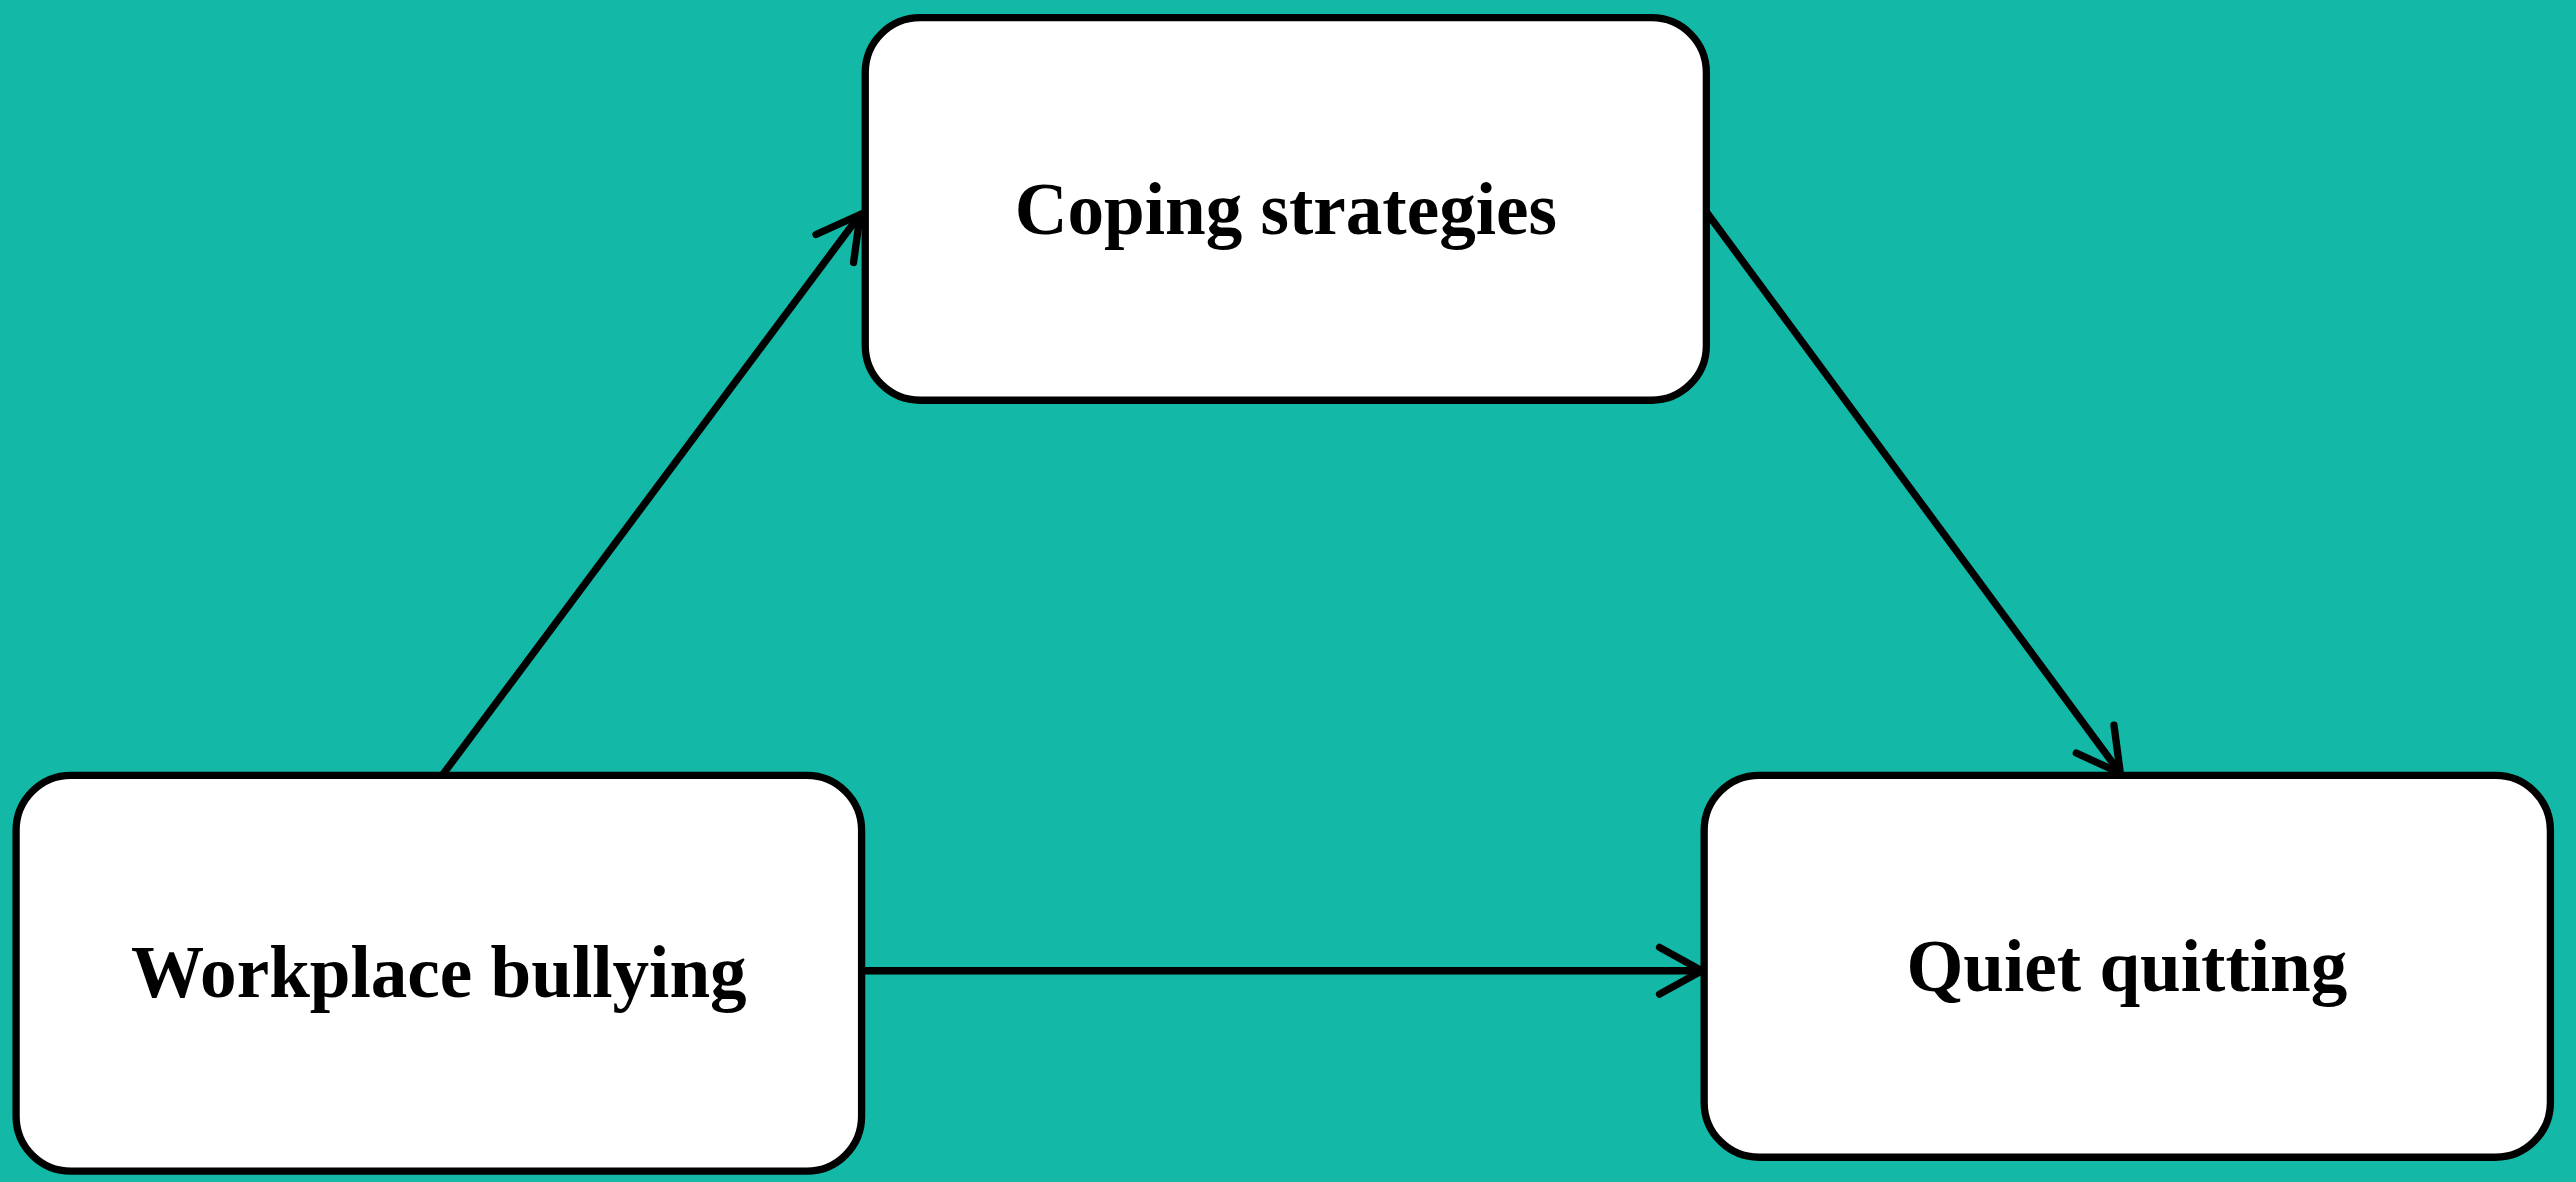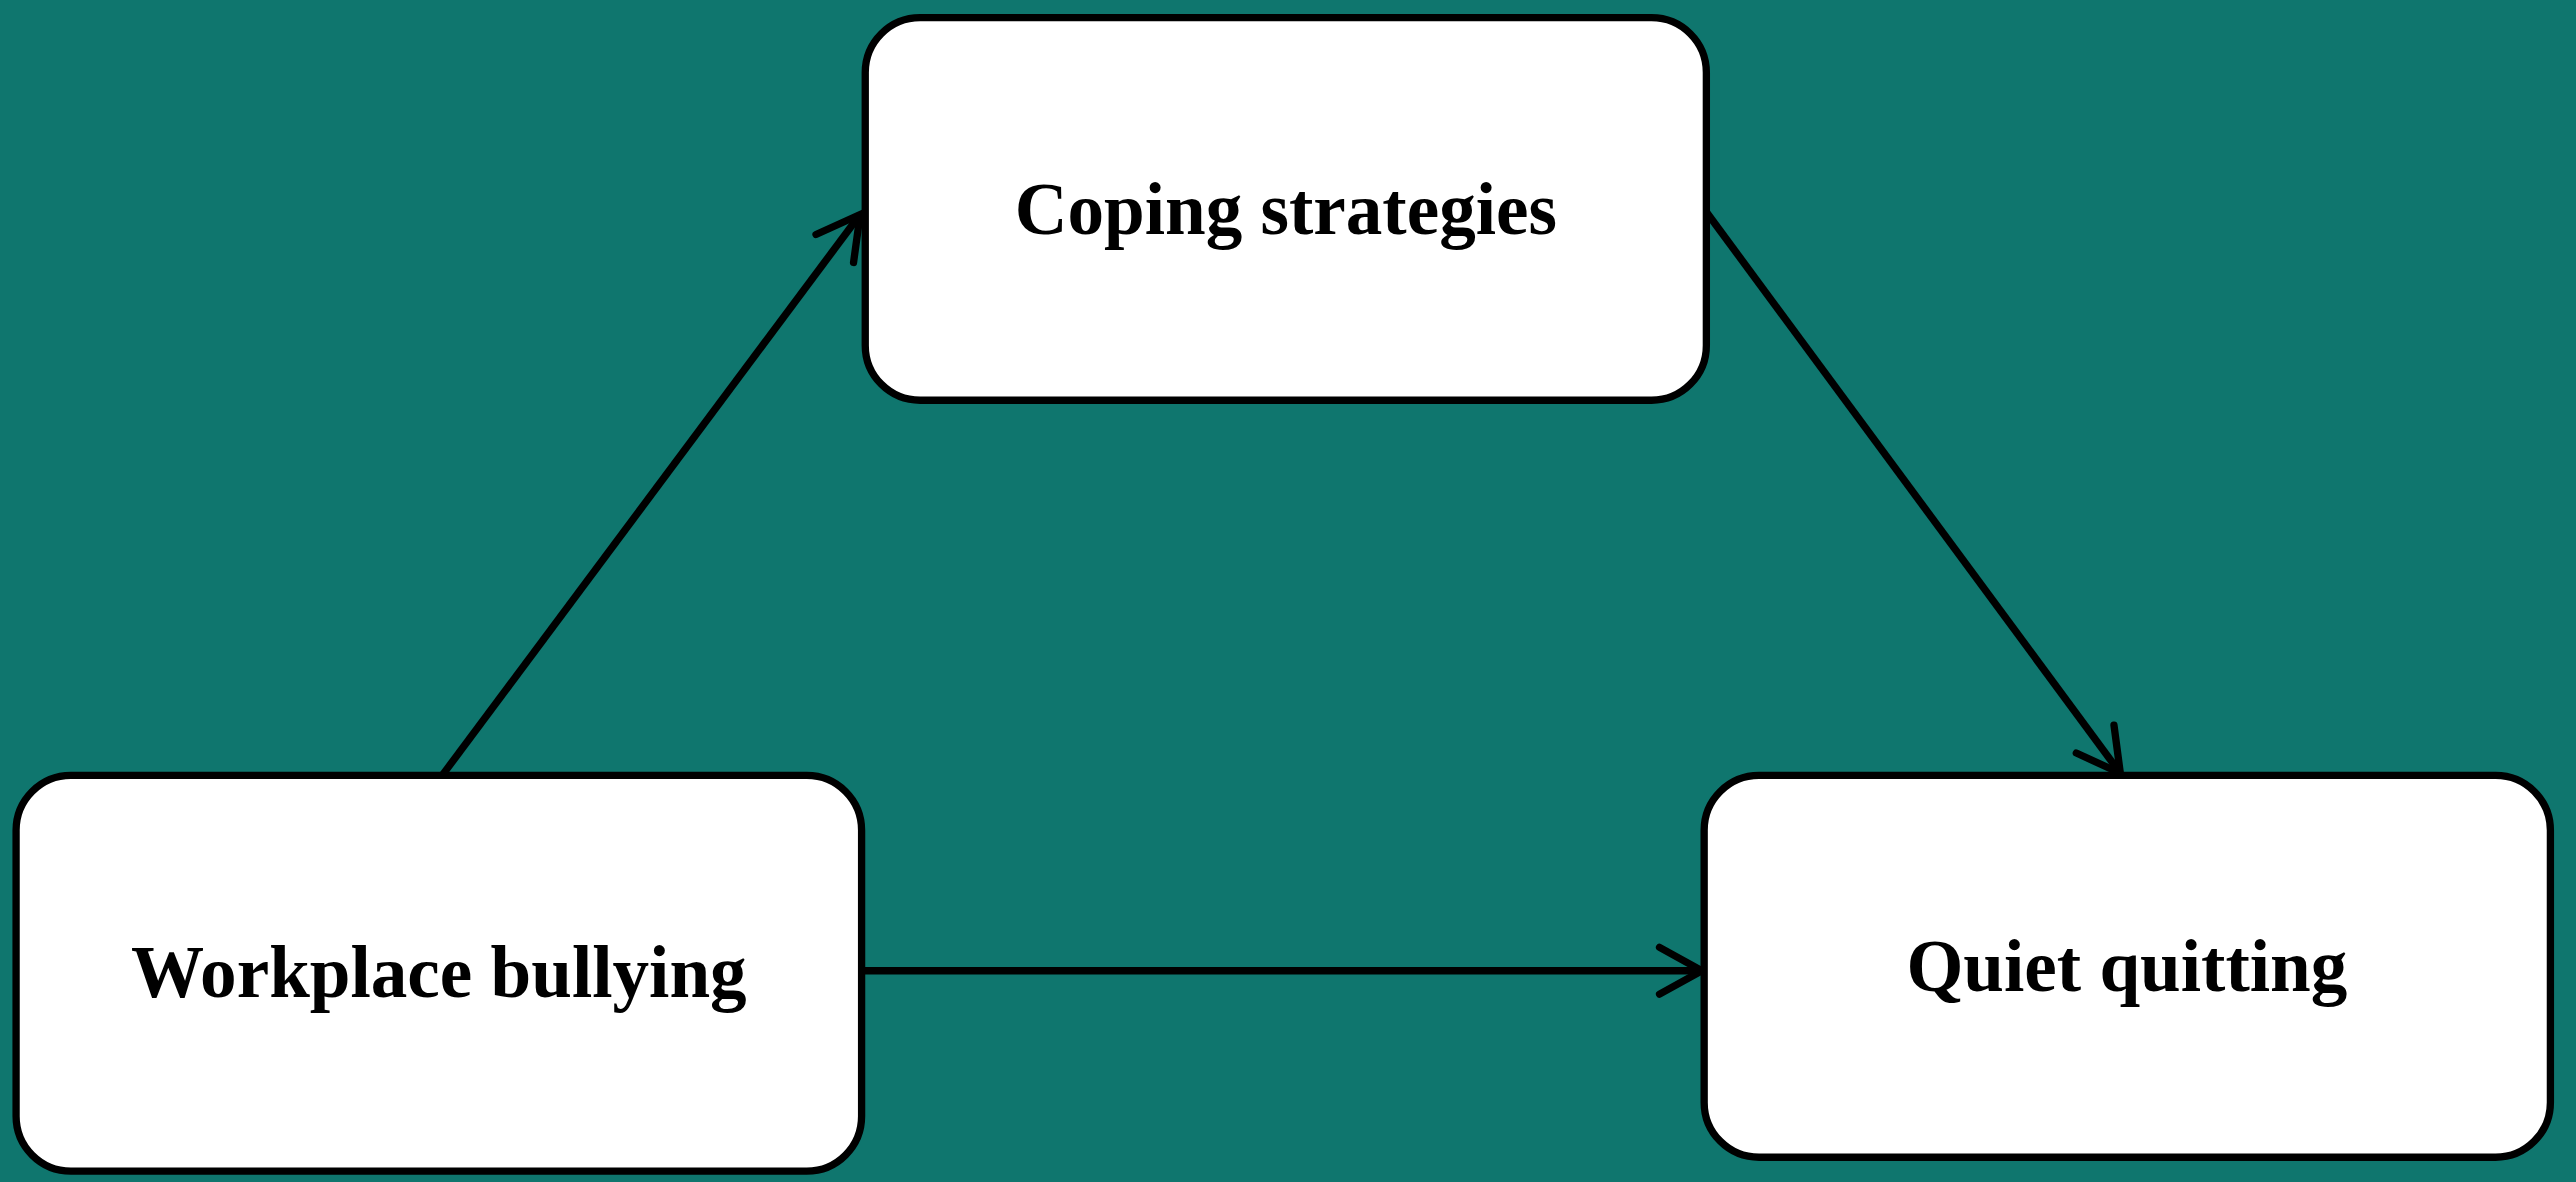--- a/index.html
+++ b/index.html
@@ -4,21 +4,21 @@
 <style>
   html, body {
     margin: 0;
     padding: 0;
     background: #ffffff;
   }
   .figure-canvas {
     position: relative;
     width: 2576px;
     height: 1183px;
-    background: #0f766e;
+    background: #14b8a6;
     overflow: hidden;
   }
   svg {
     display: block;
     width: 2576px;
     height: 1183px;
   }
   .node-label {
     font-family: "Liberation Serif", "DejaVu Serif", serif;
     font-weight: bold;

